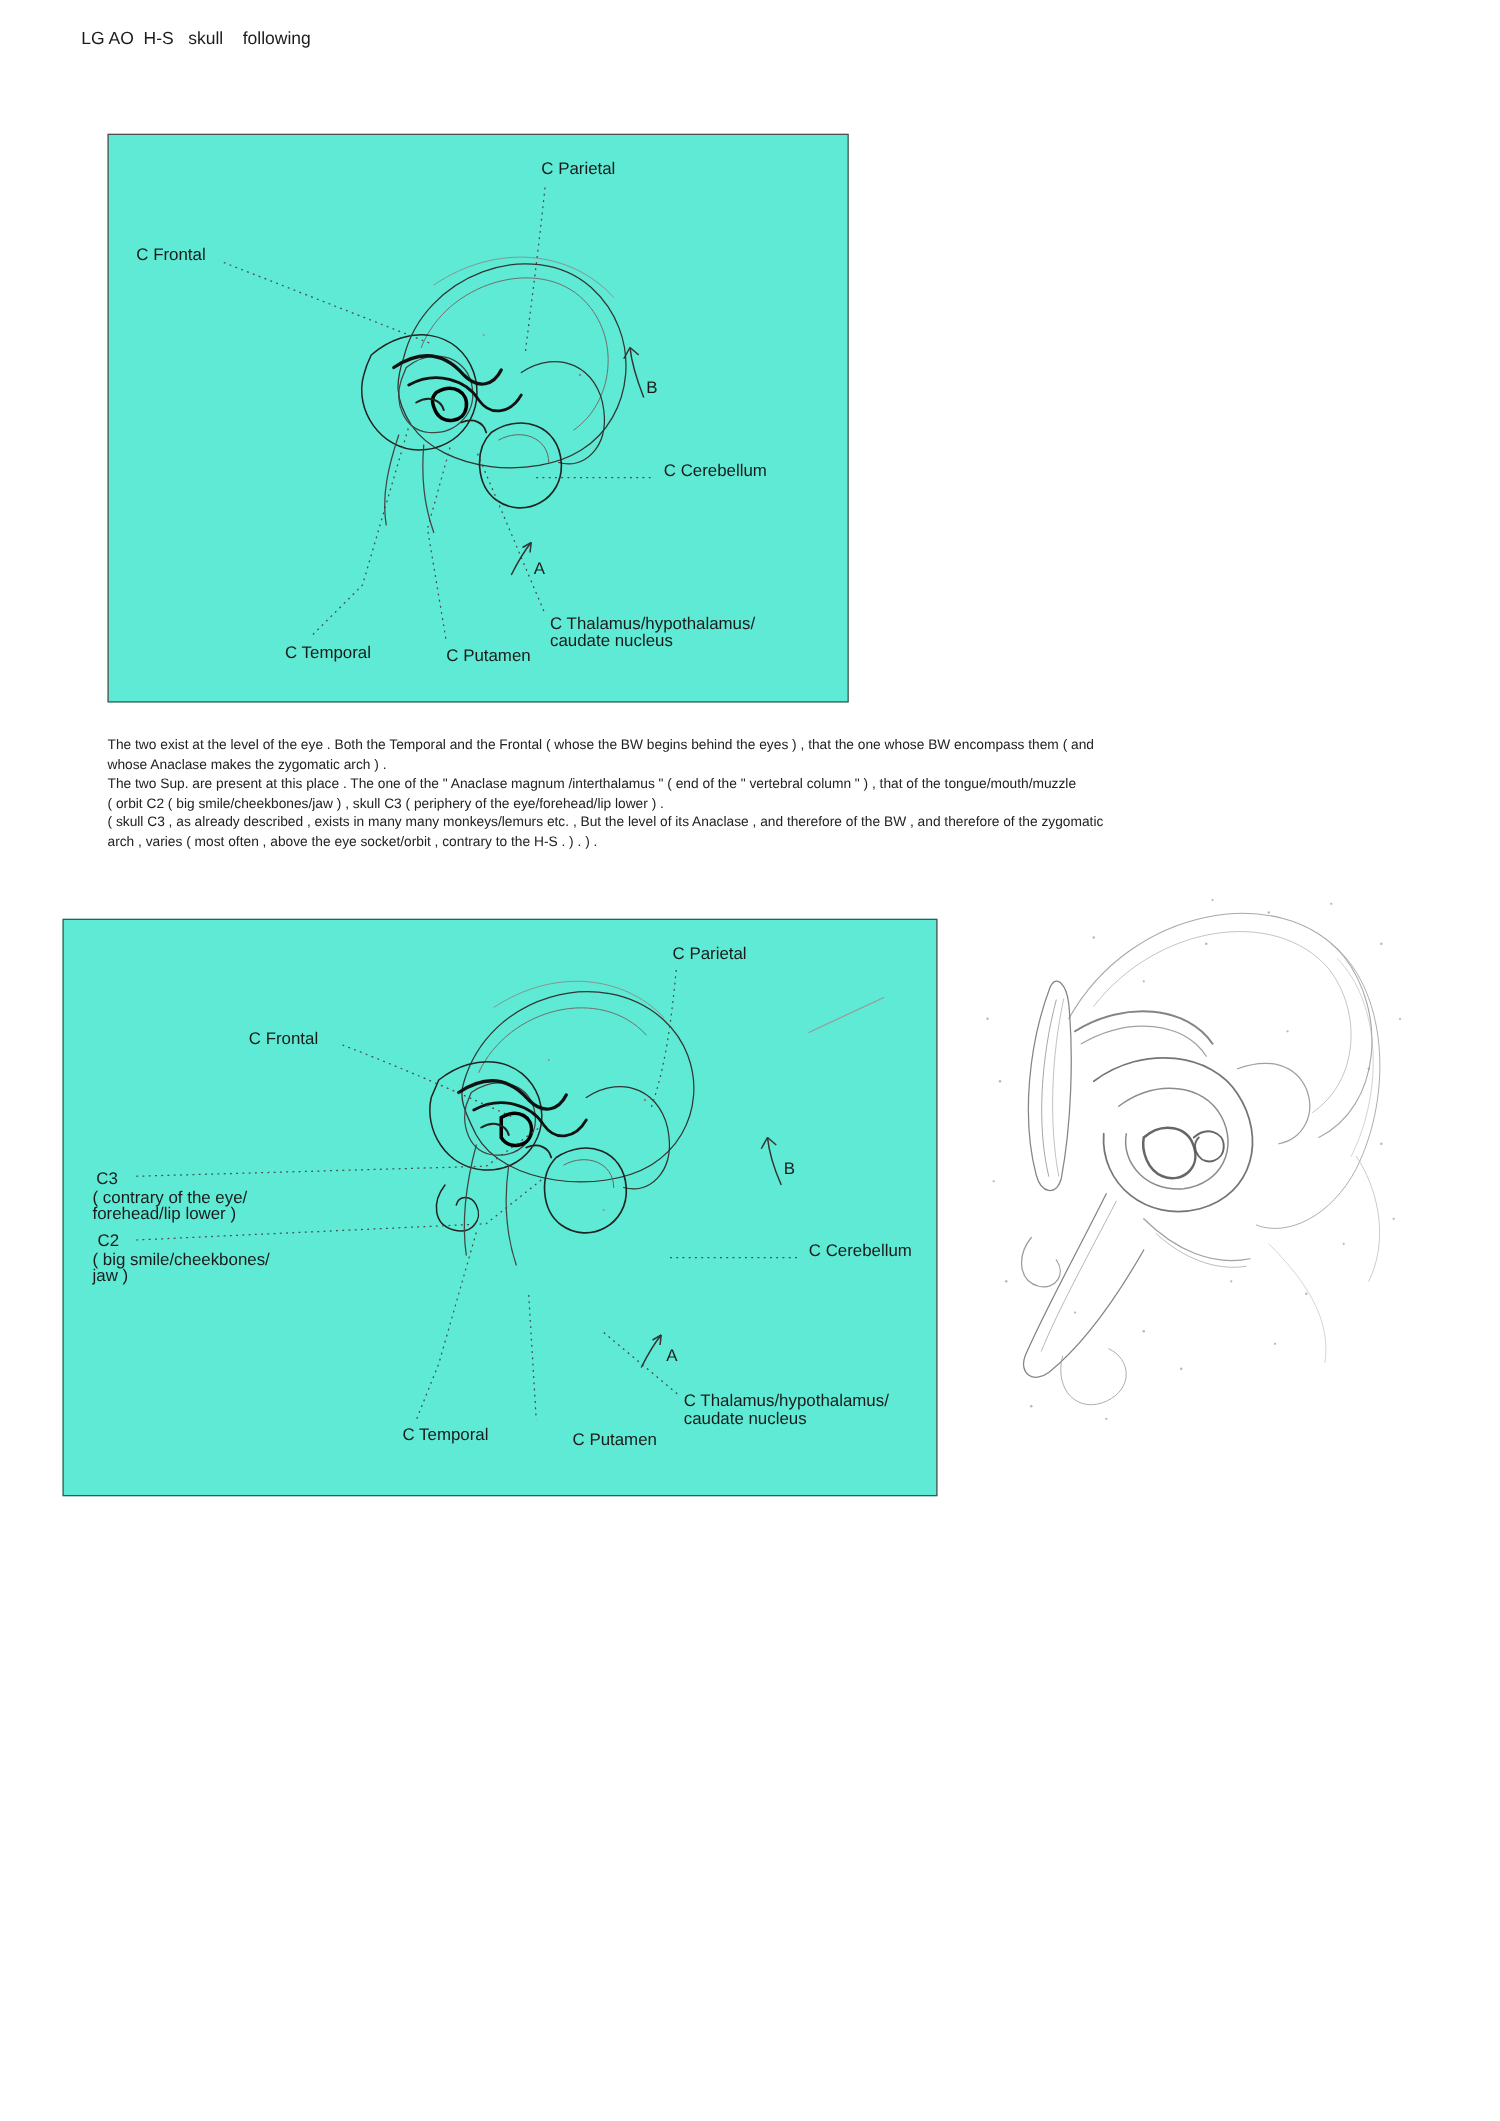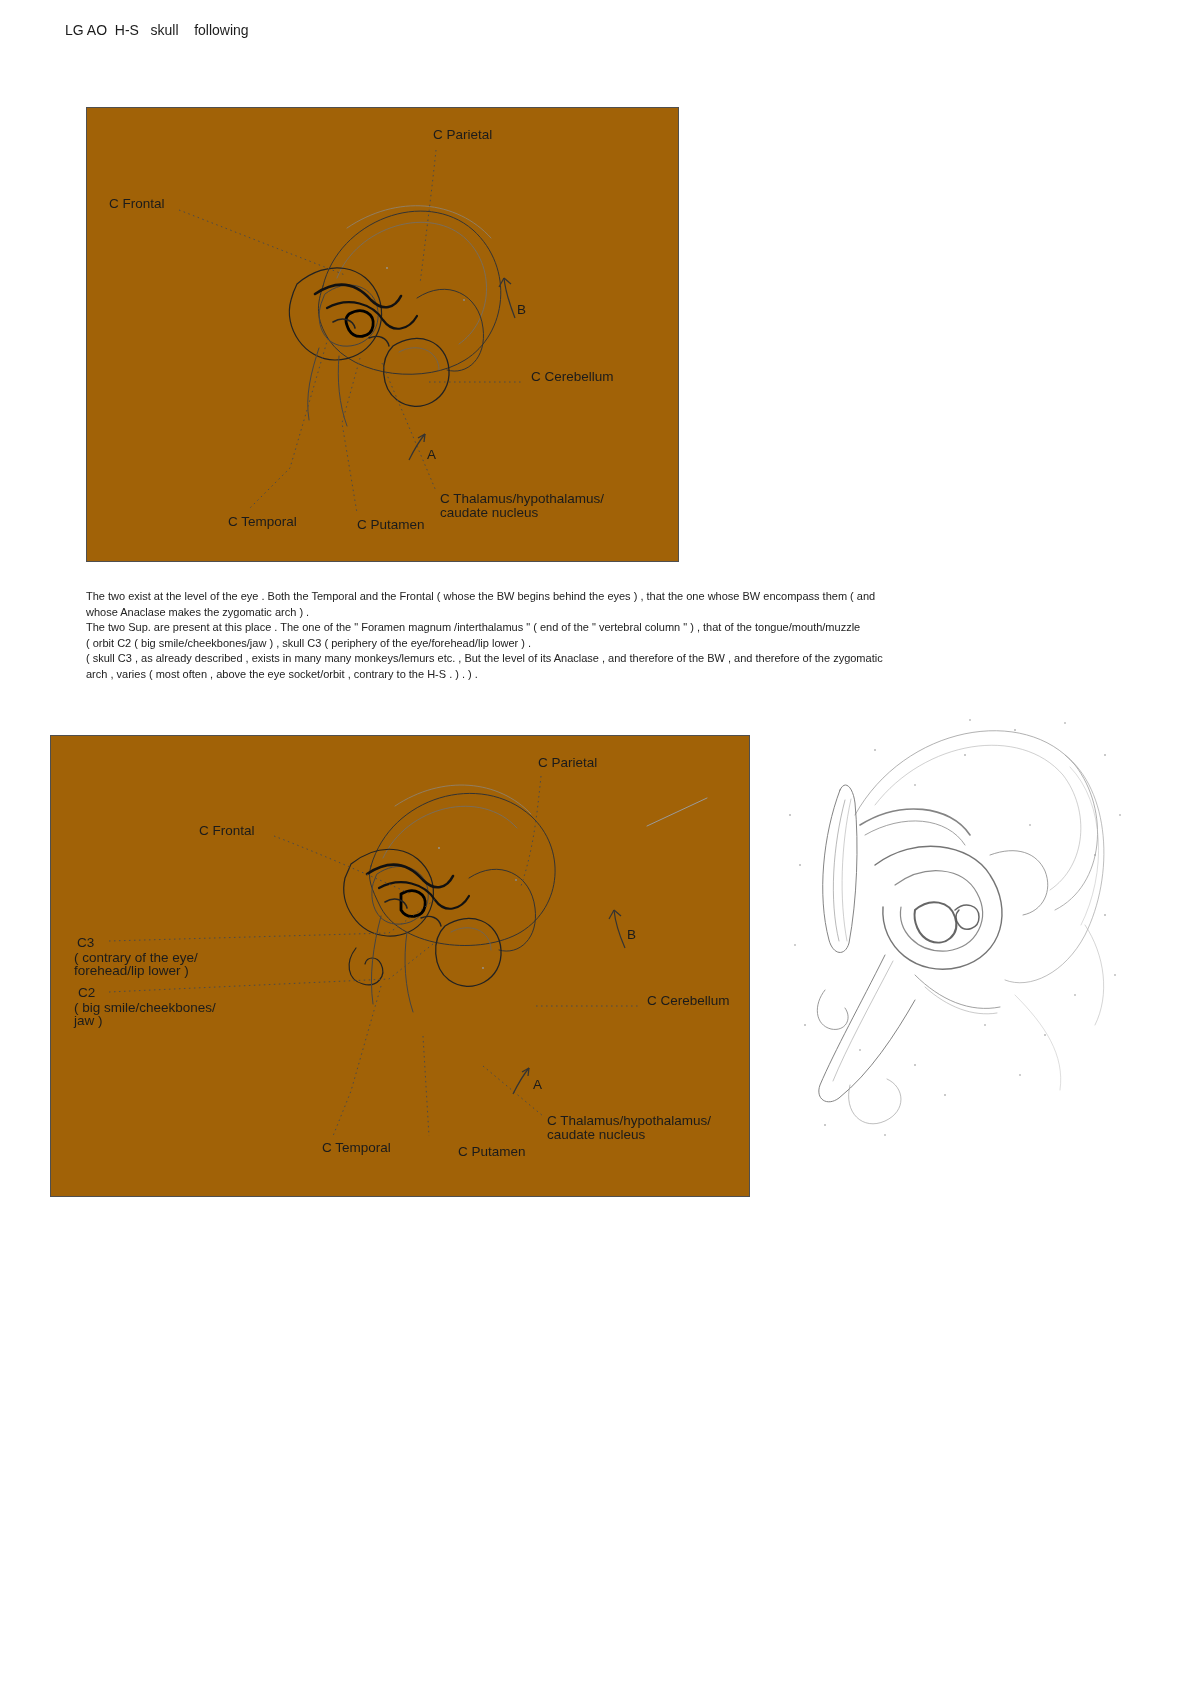--- a/index.html
+++ b/index.html
@@ -11,21 +11,21 @@
     color:#1f1f1f;
     overflow:hidden;
   }
   .header{
     position:absolute;left:65px;top:22px;
     font-size:14px;color:#1c1c1c;white-space:pre;
   }
   .figure-box{
     position:absolute;
     border:1.5px solid #4f4f4f;
-    background:#a16207;
+    background:#5eead4;
   }
   .fig-svg{position:absolute;left:0;top:0;}
   .lbl{
     position:absolute;
     font-size:13.5px;line-height:14.5px;
     color:#1b1b1b;white-space:nowrap;
   }
   .paragraph{
     position:absolute;left:86px;top:589px;width:1105px;
     font-size:11px;line-height:15.6px;color:#222;
@@ -87,21 +87,21 @@
     <div class="lbl" style="left:340px;top:340px;">A</div>
     <div class="lbl" style="left:353px;top:384px;">C Thalamus/hypothalamus/</div>
     <div class="lbl" style="left:353px;top:398px;">caudate nucleus</div>
     <div class="lbl" style="left:141px;top:407px;">C Temporal</div>
     <div class="lbl" style="left:270px;top:410px;">C Putamen</div>
   </div>
 
   <div class="paragraph">
     <div class="para-line">The two exist at the level of the eye . Both the Temporal and the Frontal ( whose the BW begins behind the eyes ) , that the one whose BW encompass them ( and</div>
     <div class="para-line">whose Anaclase makes the zygomatic arch ) .</div>
-    <div class="para-line">The two Sup. are present at this place . The one of the " Foramen magnum /interthalamus " ( end of the " vertebral column " ) , that of the tongue/mouth/muzzle</div>
+    <div class="para-line">The two Sup. are present at this place . The one of the " Anaclase magnum /interthalamus " ( end of the " vertebral column " ) , that of the tongue/mouth/muzzle</div>
     <div class="para-line">( orbit C2 ( big smile/cheekbones/jaw ) , skull C3 ( periphery of the eye/forehead/lip lower ) .</div>
     <div class="para-line">( skull C3 , as already described , exists in many many monkeys/lemurs etc. , But the level of its Anaclase , and therefore of the BW , and therefore of the zygomatic</div>
     <div class="para-line">arch , varies ( most often , above the eye socket/orbit , contrary to the H-S . ) . ) .</div>
   </div>
 
   <div class="figure-box" style="left:50px;top:735px;width:698px;height:460px;">
     <svg class="fig-svg" width="698" height="460" viewBox="0 0 698 460">
       <g fill="none" stroke-linecap="round">
         <path d="M320,130 C340,60 430,35 480,80 C515,112 512,170 470,196 C430,220 352,212 330,172 C320,152 316,142 320,130Z" stroke="#333" stroke-width="1"></path>
         <path d="M332,122 C356,70 430,52 466,92" stroke="#707070" stroke-width="0.8"></path>

